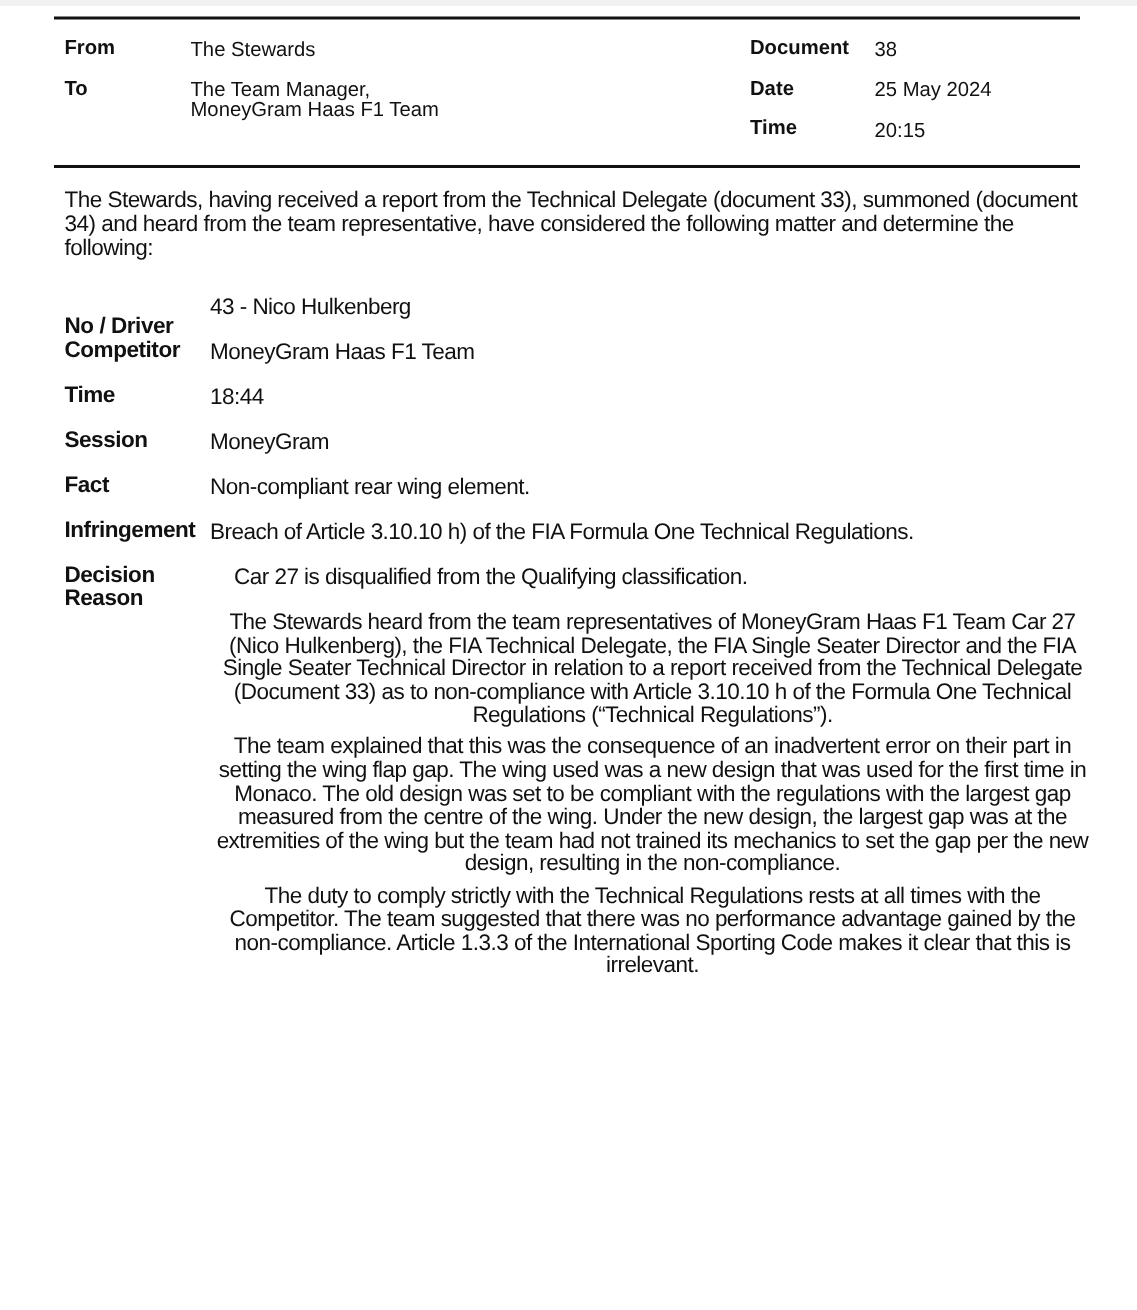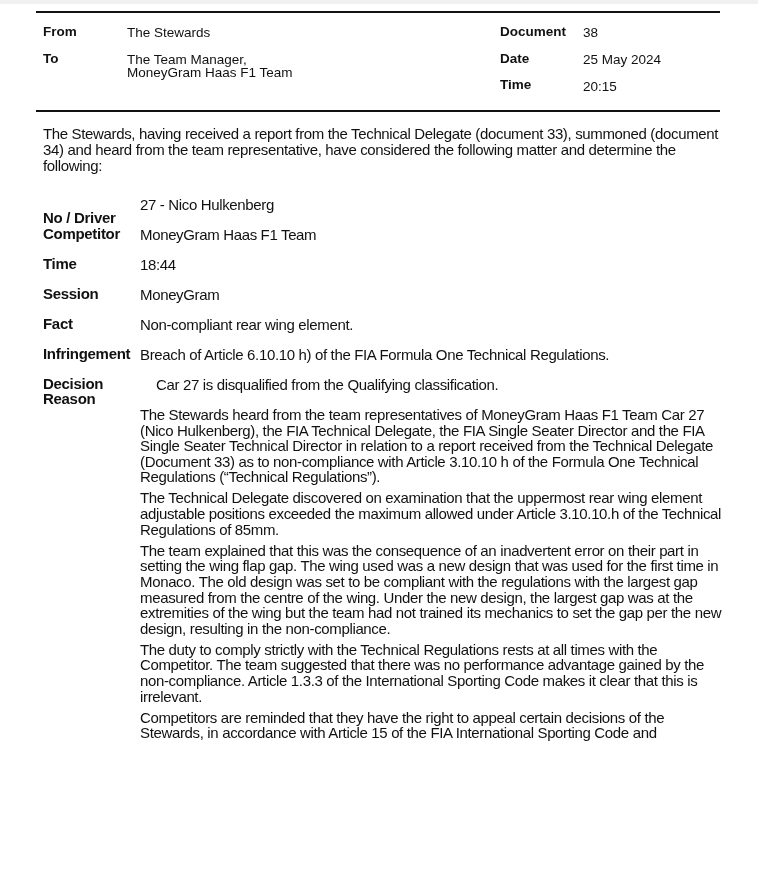--- a/index.html
+++ b/index.html
@@ -71,20 +71,21 @@
     }
 
     .reason-body {
       position: absolute;
       left: 140px;
       top: 407px;
       width: 590px;
       font-size: 15px;
       line-height: 15.6px;
       letter-spacing: -0.35px;
+      text-align: center;
     }
     .reason-body p {
       margin: 0 0 5.5px 0;
     }
   </style>
 </head>
 <body>
 
 <div class="top-strip"></div>
 
@@ -107,42 +108,40 @@
   <span class="hdr-label" style="left:500px; top:78px;">Time</span>
   <span class="hdr-value" style="left:583px; top:80px;">20:15</span>
 </div>
 
 <div class="hr bottom"></div>
 
 <div class="intro">The Stewards, having received a report from the Technical Delegate (document 33), summoned (document 34) and heard from the team representative, have considered the following matter and determine the following:</div>
 
 <div>
   <span class="row-label" style="top:210px;">No / Driver</span>
-  <span class="row-value" style="top:197px;">27 - Nico Hulkenberg</span>
+  <span class="row-value" style="top:197px;">43 - Nico Hulkenberg</span>
 
   <span class="row-label" style="top:226px;">Competitor</span>
   <span class="row-value" style="top:227px;">MoneyGram Haas F1 Team</span>
 
   <span class="row-label" style="top:256px;">Time</span>
   <span class="row-value" style="top:257px;">18:44</span>
 
   <span class="row-label" style="top:286px;">Session</span>
   <span class="row-value" style="top:287px;">MoneyGram</span>
 
   <span class="row-label" style="top:316px;">Fact</span>
   <span class="row-value" style="top:317px;">Non-compliant rear wing element.</span>
 
   <span class="row-label" style="top:346px;">Infringement</span>
-  <span class="row-value" style="top:347px;">Breach of Article 6.10.10 h) of the FIA Formula One Technical Regulations.</span>
+  <span class="row-value" style="top:347px;">Breach of Article 3.10.10 h) of the FIA Formula One Technical Regulations.</span>
 
   <span class="row-label" style="top:376px;">Decision</span>
   <span class="row-value" style="top:377px;margin-left:16px;">Car 27 is disqualified from the Qualifying classification.</span>
 
   <span class="row-label" style="top:391px;">Reason</span>
 </div>
 
 <div class="reason-body">
   <p>The Stewards heard from the team representatives of MoneyGram Haas F1 Team Car 27 (Nico Hulkenberg), the FIA Technical Delegate, the FIA Single Seater Director and the FIA Single Seater Technical Director in relation to a report received from the Technical Delegate (Document 33) as to non-compliance with Article 3.10.10 h of the Formula One Technical Regulations (“Technical Regulations”).</p>
-  <p>The Technical Delegate discovered on examination that the uppermost rear wing element adjustable positions exceeded the maximum allowed under Article 3.10.10.h of the Technical Regulations of 85mm.</p>
   <p>The team explained that this was the consequence of an inadvertent error on their part in setting the wing flap gap. The wing used was a new design that was used for the first time in Monaco. The old design was set to be compliant with the regulations with the largest gap measured from the centre of the wing. Under the new design, the largest gap was at the extremities of the wing but the team had not trained its mechanics to set the gap per the new design, resulting in the non-compliance.</p>
   <p>The duty to comply strictly with the Technical Regulations rests at all times with the Competitor. The team suggested that there was no performance advantage gained by the non-compliance. Article 1.3.3 of the International Sporting Code makes it clear that this is irrelevant.</p>
-  <p>Competitors are reminded that they have the right to appeal certain decisions of the Stewards, in accordance with Article 15 of the FIA International Sporting Code and</p>
 </div>
 
 </body></html>

